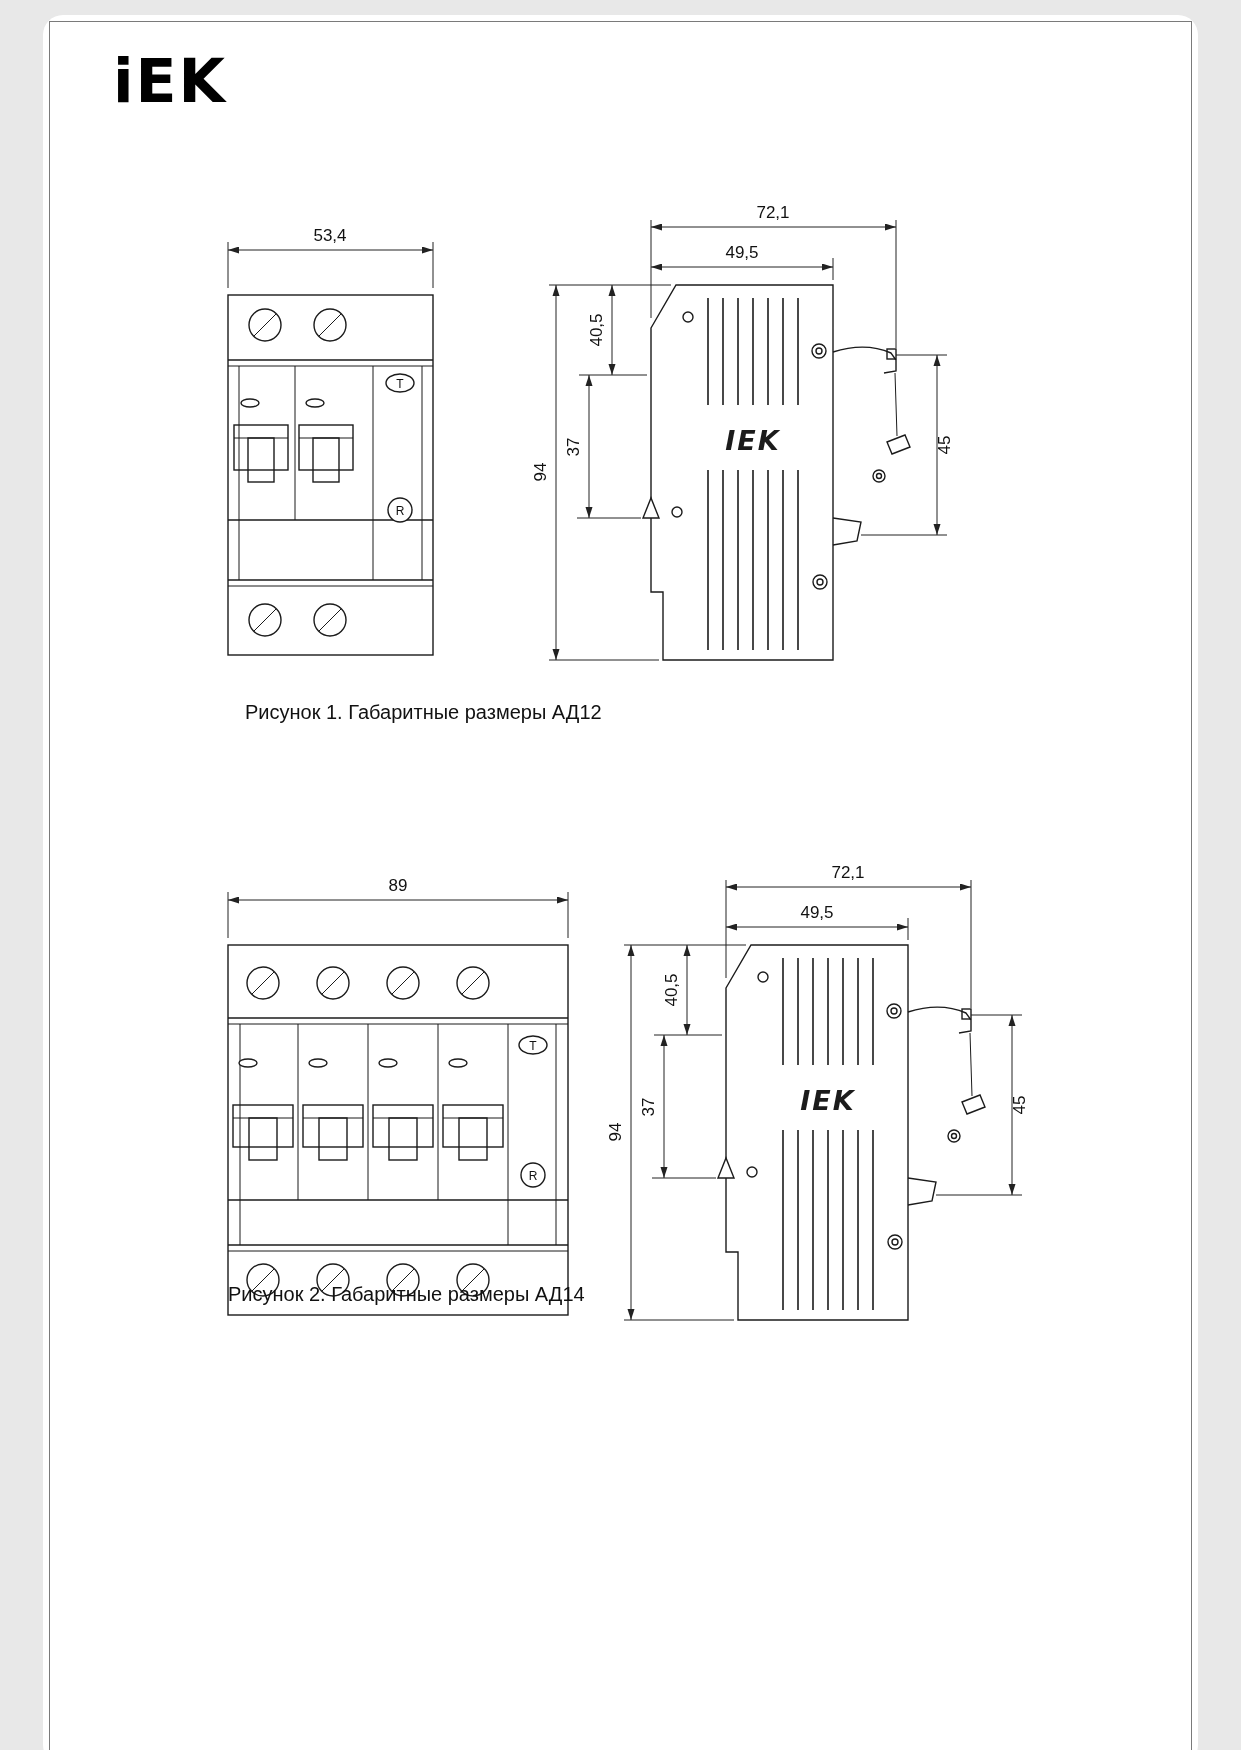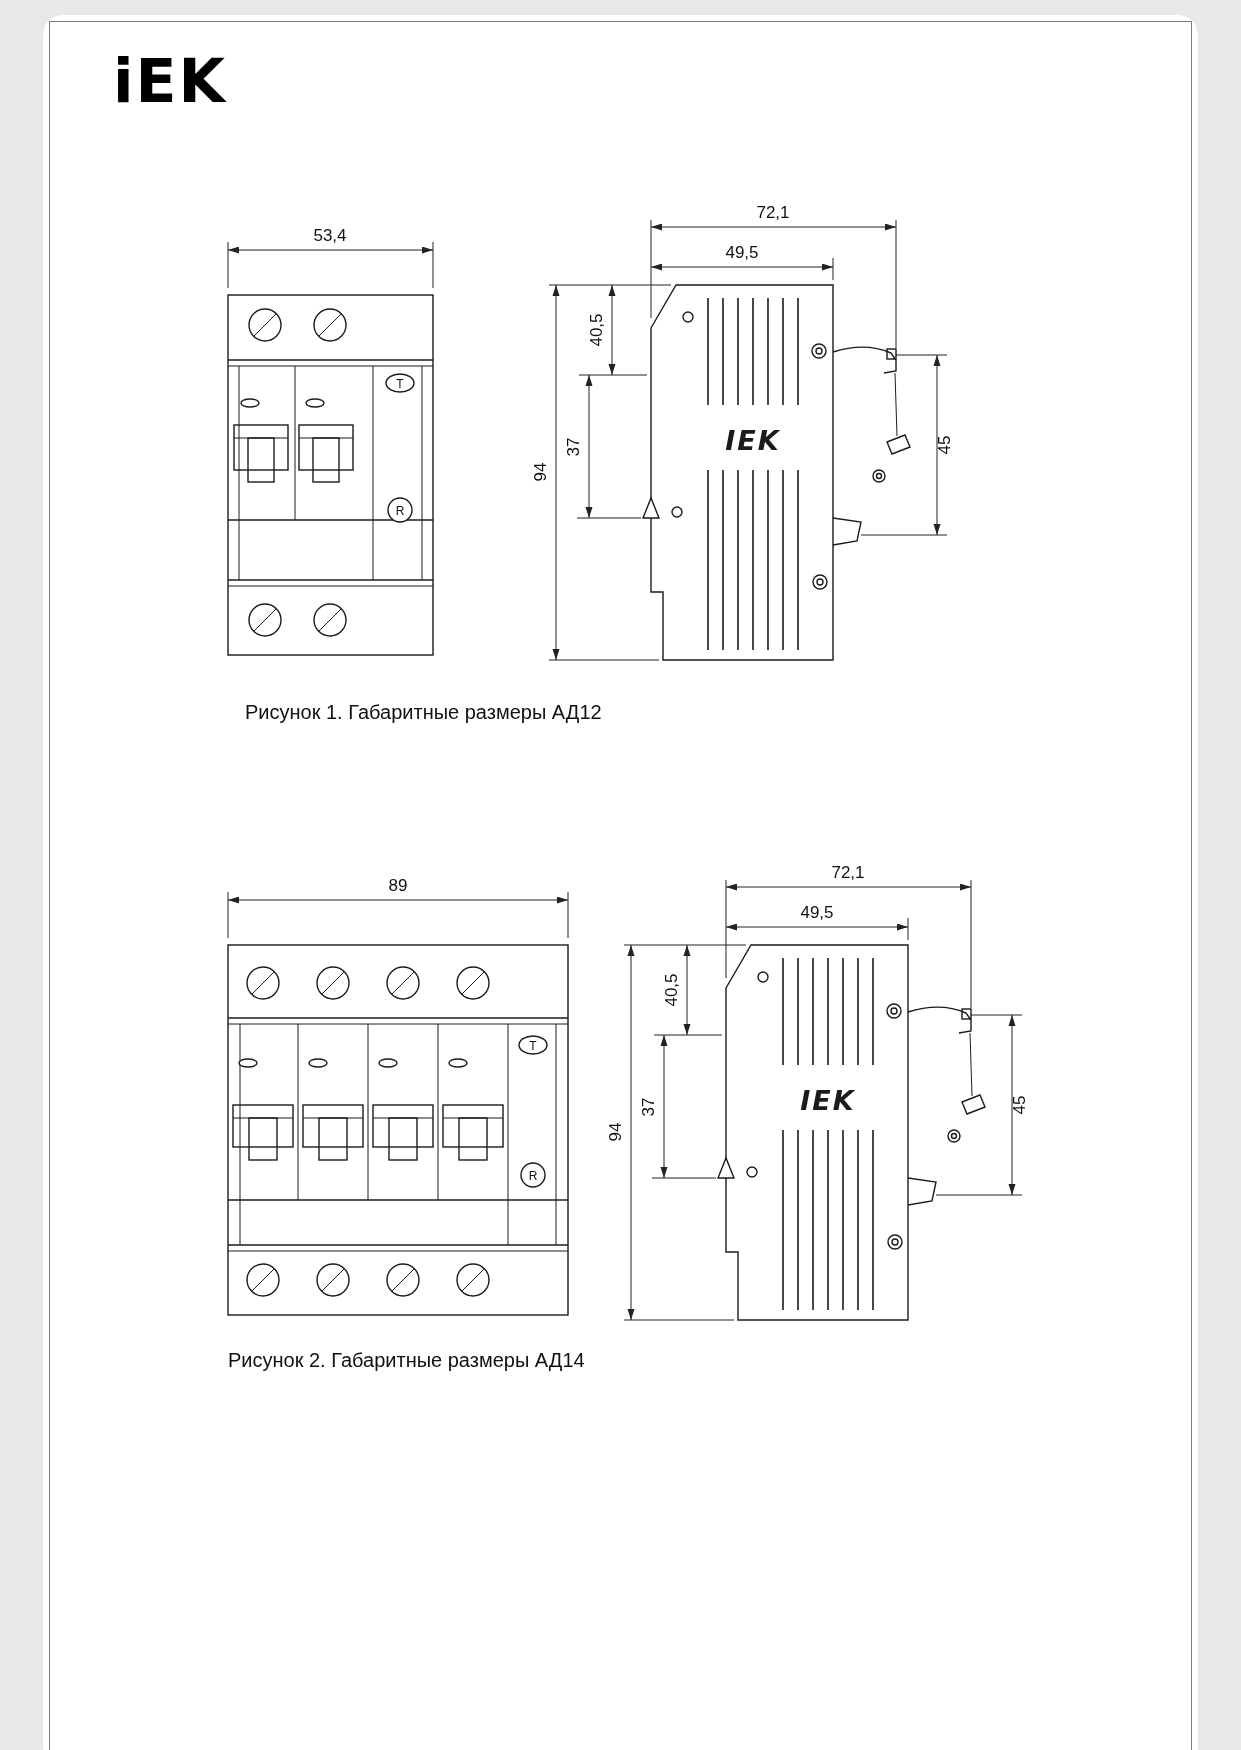--- a/index.html
+++ b/index.html
@@ -324,14 +324,14 @@
         <line x1="200" y1="270" x2="200" y2="450"></line>
       <line x1="215" y1="270" x2="215" y2="450"></line>
         <line x1="230" y1="270" x2="230" y2="450"></line>
       <line x1="245" y1="270" x2="245" y2="450"></line>
         <line x1="260" y1="270" x2="260" y2="450"></line>
       <line x1="275" y1="270" x2="275" y2="450"></line>
     </g>
     <text class="brand" x="230" y="250">IEK</text>
   </svg>
 
-  <div class="caption" style="left:185px; top:1334px;">Рисунок 2. Габаритные размеры АД14</div>
+  <div class="caption" style="left:185px; top:1268px;">Рисунок 2. Габаритные размеры АД14</div>
 </div>
 
 </body></html>

